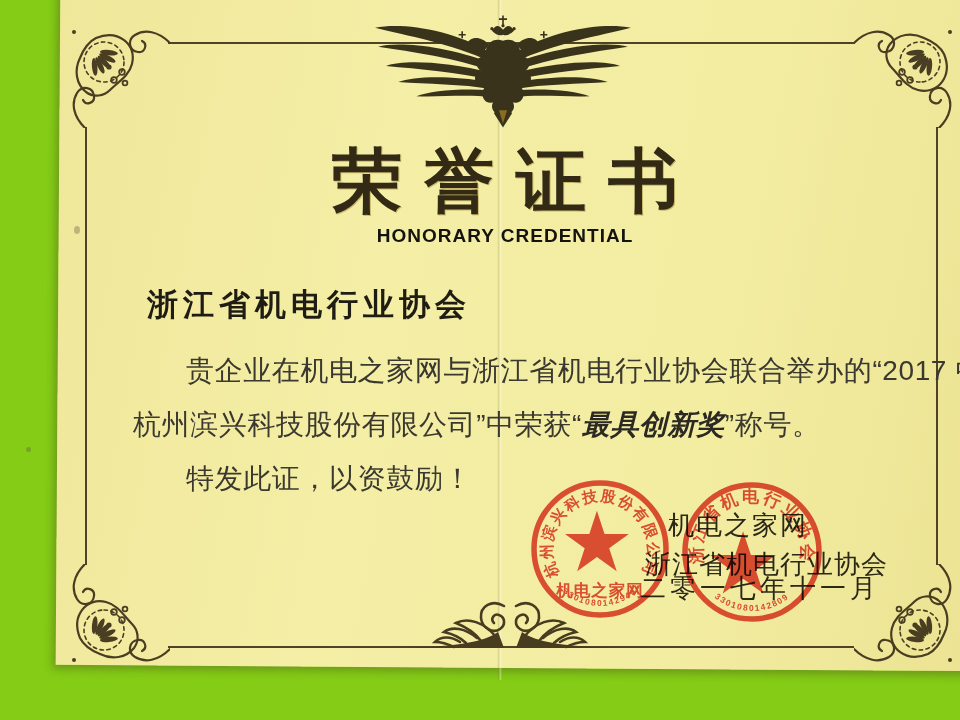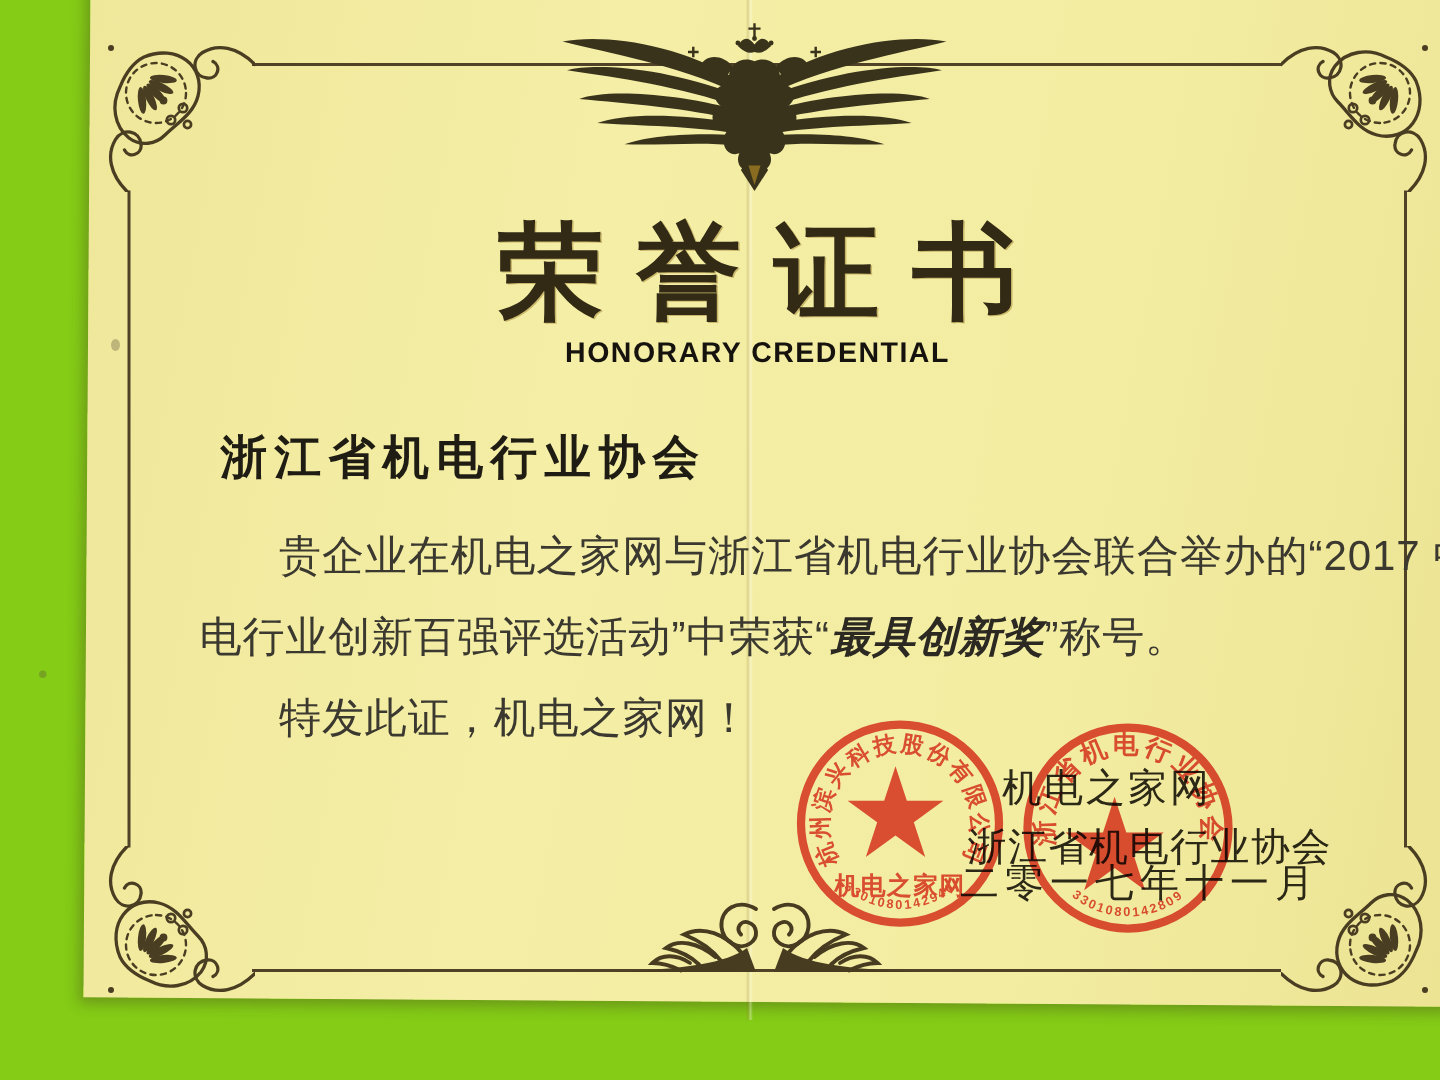--- a/index.html
+++ b/index.html
@@ -143,22 +143,22 @@
       <path d="M86,20 h7 M89.5,16.5 v7"></path>
       <path d="M167,20 h7 M170.5,16.5 v7"></path>
     </g>
   </svg>
 
   <div class="title">荣誉证书</div>
   <div class="subtitle">HONORARY CREDENTIAL</div>
   <div class="recipient">浙江省机电行业协会</div>
 
   <div class="bodyline l1">贵企业在机电之家网与浙江省机电行业协会联合举办的“2017 中国机</div>
-  <div class="bodyline l2"><span>电行业创新百强评选活动”中荣获“</span><b>最具创新奖</b><span>”称号。</span></div>
-  <div class="bodyline l3">特发此证，机电之家网！</div>
+  <div class="bodyline l2"><span>杭州滨兴科技股份有限公司”中荣获“</span><b>最具创新奖</b><span>”称号。</span></div>
+  <div class="bodyline l3">特发此证，以资鼓励！</div>
 
   <svg class="stamps" viewBox="0 0 390 235">
     <defs>
       <path id="lp-ring" d="M61.5,144.3 A48,48 0 1 1 148.5,144.3"></path>
       <path id="lp-ser" d="M56.7,154.2 A57,57 0 0 0 153.3,154.2"></path>
       <path id="rp-ring" d="M211,146.5 A50,50 0 1 1 303,146.5"></path>
       <path id="rp-ser" d="M207,158.3 A59,59 0 0 0 307,158.3"></path>
     </defs>
     <g>
       <circle cx="105" cy="124" r="66" fill="none" stroke="#e2443a" stroke-width="5.5"></circle>

